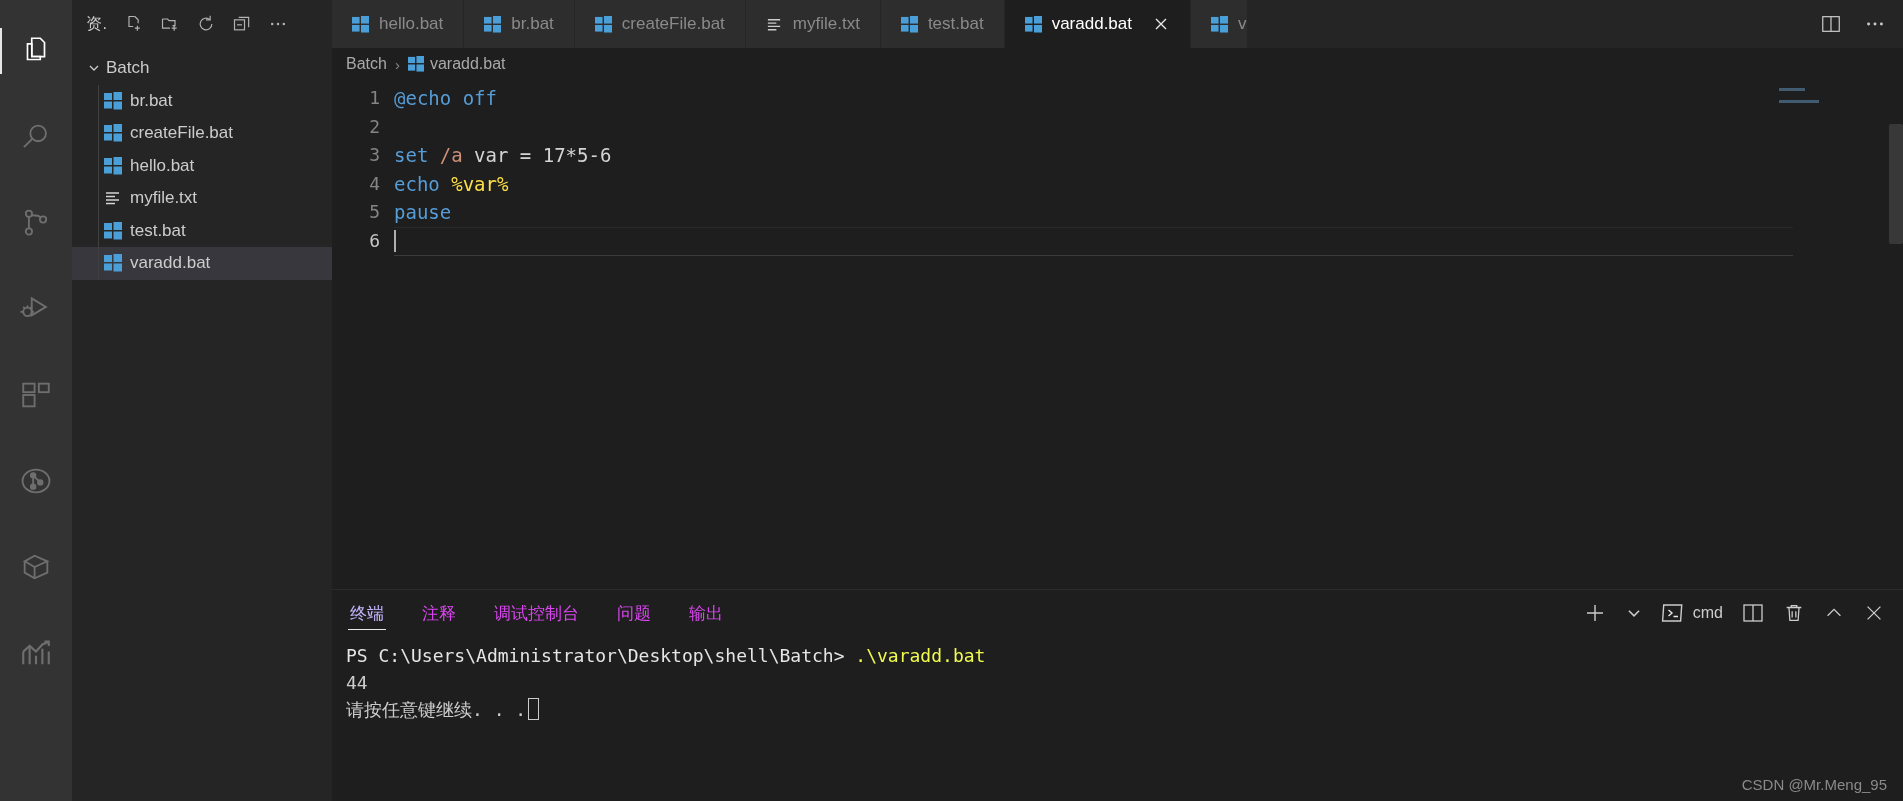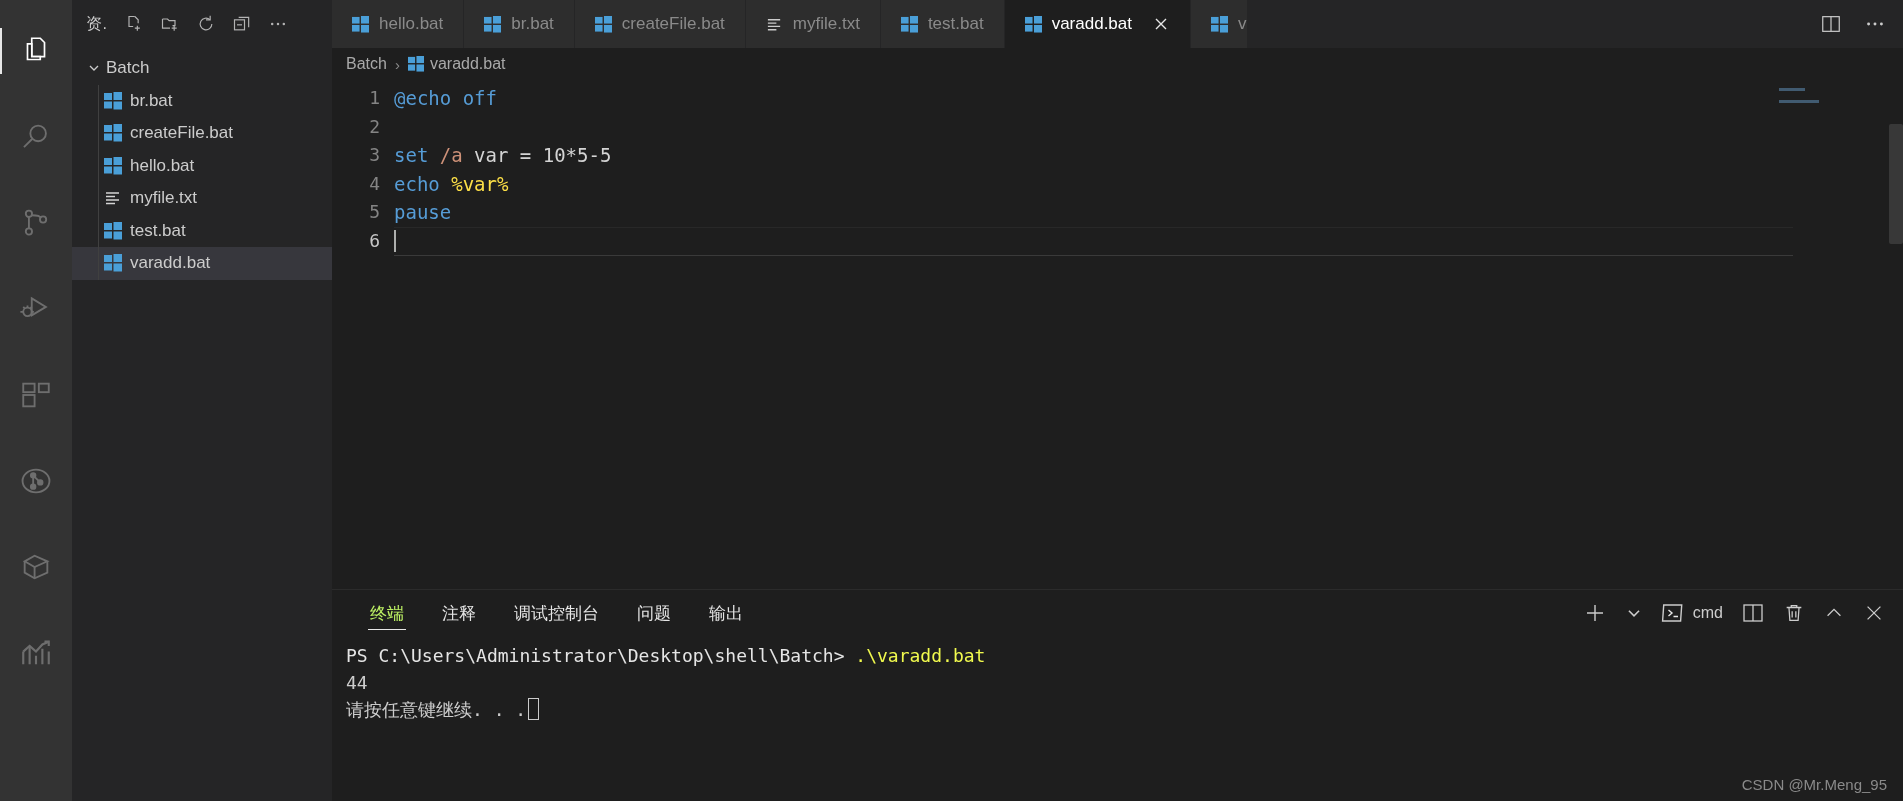--- a/index.html
+++ b/index.html
@@ -115,24 +115,24 @@
   .scroll-thumb {
     position: absolute; right: 0; top: 44px; width: 14px; height: 120px;
     background: #4f4f4f; opacity: .55; border-radius: 2px;
   }
 
   
   .panel { height: 212px; flex: 0 0 212px; background: #1e1e1e; border-top: 1px solid #2b2b2b; display: flex; flex-direction: column; }
   .panel-head { height: 46px; display: flex; align-items: center; padding-left: 16px; }
   .ptabs { display: flex; align-items: flex-end; gap: 34px; height: 46px; }
   .ptab {
-    color: #e5e5e5; font-size: 17px; height: 46px; display: flex; align-items: center;
+    color: #d946ef; font-size: 17px; height: 46px; display: flex; align-items: center;
     position: relative; padding: 0 2px;
   }
-  .ptab.active { color: #bef264; margin-left: 20px; }
+  .ptab.active { color: #c4b5fd; }
   .ptab.active::after {
     content: ""; position: absolute; left: 0; right: 0; bottom: 6px; height: 1px; background: #e7e7e7;
   }
   .panel-actions { margin-left: auto; display: flex; align-items: flex-end; gap: 18px; padding-right: 18px; color: #cccccc; }
   .pa { height: 24px; display: flex; align-items: center; justify-content: center; }
   .pa.cmd { gap: 8px; }
   .cmd-label { font-size: 16px; color: #cccccc; }
 
   .terminal {
     flex: 1 1 auto; padding: 6px 0 12px 14px;
@@ -471,21 +471,21 @@
         <div class="cline">
           <span class="lnum">1</span>
           <span class="ctext"><span class="tok-kw">@echo off</span></span>
         </div>
         <div class="cline">
           <span class="lnum">2</span>
           <span class="ctext"></span>
         </div>
         <div class="cline">
           <span class="lnum">3</span>
-          <span class="ctext"><span class="tok-kw">set</span><span class="tok-op"> </span><span class="tok-flag">/a</span><span class="tok-num"> var = 10*5-5</span></span>
+          <span class="ctext"><span class="tok-kw">set</span><span class="tok-op"> </span><span class="tok-flag">/a</span><span class="tok-num"> var = 17*5-6</span></span>
         </div>
         <div class="cline">
           <span class="lnum">4</span>
           <span class="ctext"><span class="tok-kw">echo</span><span class="tok-op"> </span><span class="tok-var">%var%</span></span>
         </div>
         <div class="cline">
           <span class="lnum">5</span>
           <span class="ctext"><span class="tok-kw">pause</span></span>
         </div>
         <div class="cline" style="position:relative;">

